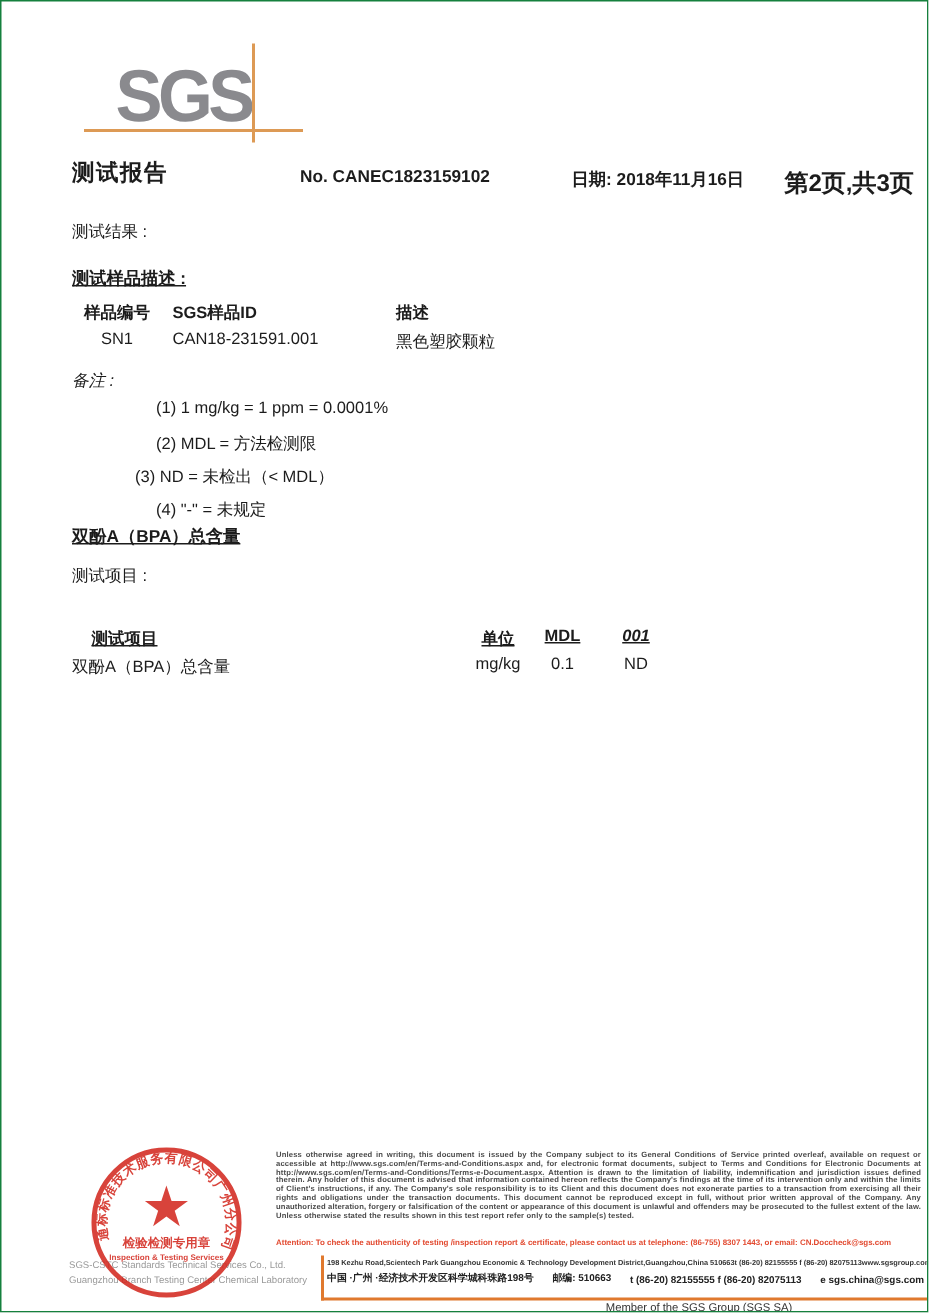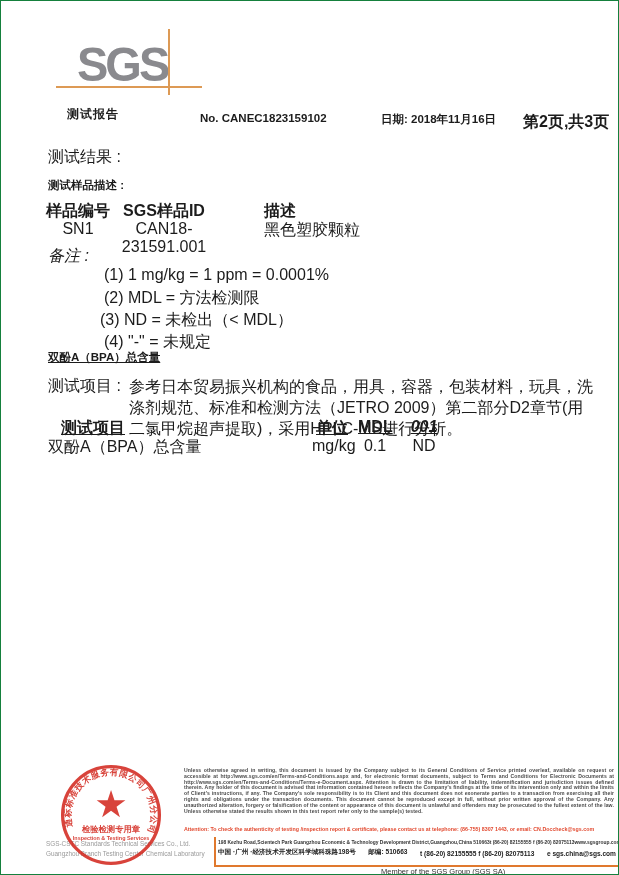--- a/index.html
+++ b/index.html
@@ -11,40 +11,40 @@
   }
   .abs{position:absolute;}
 
   
   .logo-text{left:76px;top:34px;font-size:47px;font-weight:bold;color:#8a8a8e;
     letter-spacing:-3px;transform:scaleY(1.04);transform-origin:top left;}
   .logo-hline{left:55px;top:85px;width:146px;height:2px;background:#dd9a55;}
   .logo-vline{left:167px;top:28px;width:2px;height:66px;background:#dd9a55;}
 
   
-  .h-title{left:47px;top:105px;font-size:12px;font-weight:bold;letter-spacing:1px;margin-left:19px;}
+  .h-title{left:47px;top:105px;font-size:15px;font-weight:bold;letter-spacing:1px;}
   .h-no{left:199px;top:111px;font-size:11.5px;font-weight:bold;}
   .h-date{left:380px;top:111px;font-size:11.5px;font-weight:bold;}
   .h-pages{left:522px;top:111px;font-size:16px;font-weight:bold;}
 
   
-  .t11{font-size:16px;}
+  .t11{font-size:11px;}
   .results-label{left:47px;top:146px;}
-  .sample-heading{left:47px;top:177px;font-weight:bold;font-size:11.5px;}
+  .sample-heading{left:47px;top:177px;font-weight:bold;text-decoration:underline;font-size:11.5px;}
 
   .st-c1{left:40px;width:74px;text-align:center;}
-  .st-c2{left:114px;width:98px;text-align:center;}
+  .st-c2{left:114px;width:98px;text-align:left;}
   .st-c3{left:235px;margin-left:28px;}
   .st-head{top:200px;font-weight:bold;}
   .st-row{top:219px;}
 
   .remarks-label{left:47px;top:245px;font-style:italic;}
   .remark-0{left:103px;top:265px;}
   .remark-1{left:103px;top:287px;}
-  .remark-2{left:99px;top:309px;}
+  .remark-2{left:89px;top:309px;}
   .remark-3{left:103px;top:331px;}
 
   .bpa-heading{left:47px;top:349px;font-size:11.5px;font-weight:bold;text-decoration:underline;}
   .method-label{left:47px;top:375px;}
   .method-text{left:128px;top:375px;width:468px;line-height:21px;}
 
   .rt-item-h{left:60px;top:417px;text-decoration:underline;font-weight:bold;}
   .rt-unit{left:311px;width:40px;text-align:center;}
   .rt-mdl{left:357px;width:34px;text-align:center;}
   .rt-val{left:405px;width:36px;text-align:center;}
@@ -63,21 +63,21 @@
   .attention{left:183px;top:825px;width:430px;font-size:5.3px;line-height:6.2px;
     color:#e2492f;font-weight:bold;}
 
   .addr-row1{left:217px;top:839px;width:398px;display:flex;justify-content:space-between;
     font-size:4.9px;font-weight:bold;color:#333;white-space:nowrap;}
   .addr-row2{left:217px;top:847px;width:398px;display:flex;justify-content:space-between;
     font-size:6.6px;font-weight:bold;color:#222;white-space:nowrap;align-items:flex-end;}
 
   .f-vline{left:213px;top:836px;width:2px;height:30px;background:#e0792e;z-index:4;}
   .f-hline{left:213px;top:864px;width:404px;height:2px;background:#e0792e;z-index:4;}
-  .member{left:380px;top:866px;width:170px;font-size:7.5px;color:#333;}
+  .member{left:380px;top:866px;width:170px;text-align:center;font-size:7.5px;color:#333;}
 </style>
 </head>
 <body>
 
 <div class="page">
 
   <div class="abs logo-text">SGS</div>
   <div class="abs logo-hline"></div>
   <div class="abs logo-vline"></div>
 
@@ -98,21 +98,20 @@
 
   <div class="abs t11 remarks-label">备注 :</div>
   <div class="abs t11 remark-0">(1) 1 mg/kg = 1 ppm = 0.0001%</div>
   <div class="abs t11 remark-1">(2) MDL = 方法检测限</div>
   <div class="abs t11 remark-2">(3) ND = 未检出（&lt; MDL）</div>
   <div class="abs t11 remark-3">(4) "-" = 未规定</div>
 
   <div class="abs bpa-heading">双酚A（BPA）总含量</div>
 
   <div class="abs t11 method-label">测试项目 :</div>
-  <div class="abs t11 method-text">参考日本贸易振兴机构的食品，用具，容器，包装材料，玩具，洗涤剂规范、标准和检测方法（JETRO 2009）第二部分D2章节(用二氯甲烷超声提取)，采用HPLC-MS进行分析。</div>
 
   <div class="abs t11 rt-item-h">测试项目</div>
   <div class="abs t11 rt-unit rt-head">单位</div>
   <div class="abs t11 rt-mdl rt-head">MDL</div>
   <div class="abs t11 rt-val rt-head rt-head-it">001</div>
   <div class="abs t11 rt-item-r">双酚A（BPA）总含量</div>
   <div class="abs t11 rt-unit rt-row">mg/kg</div>
   <div class="abs t11 rt-mdl rt-row">0.1</div>
   <div class="abs t11 rt-val rt-row">ND</div>
 

